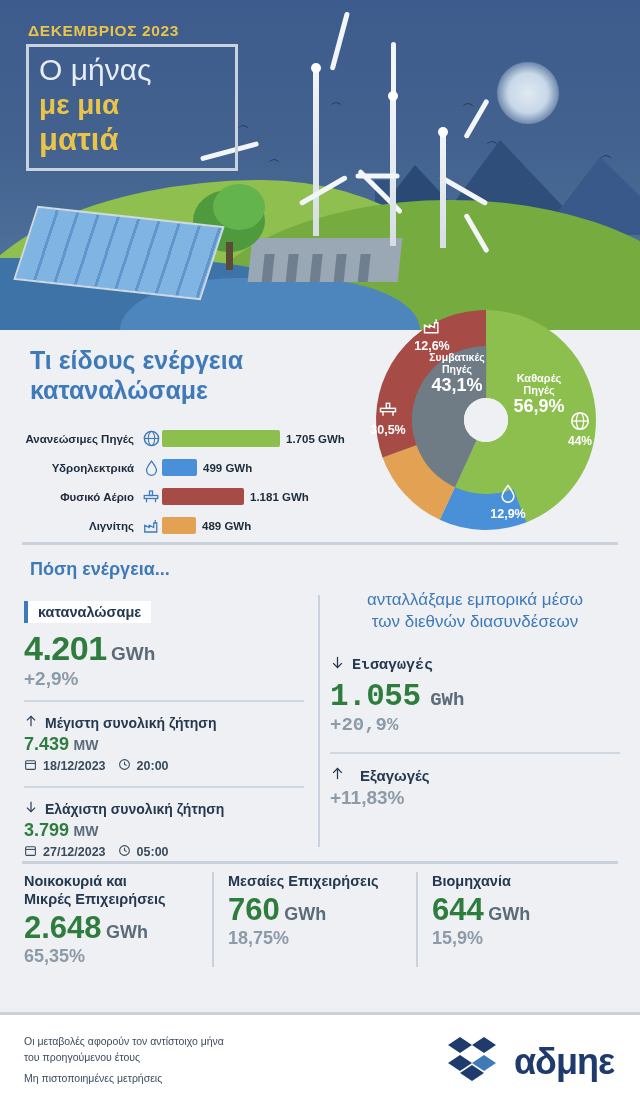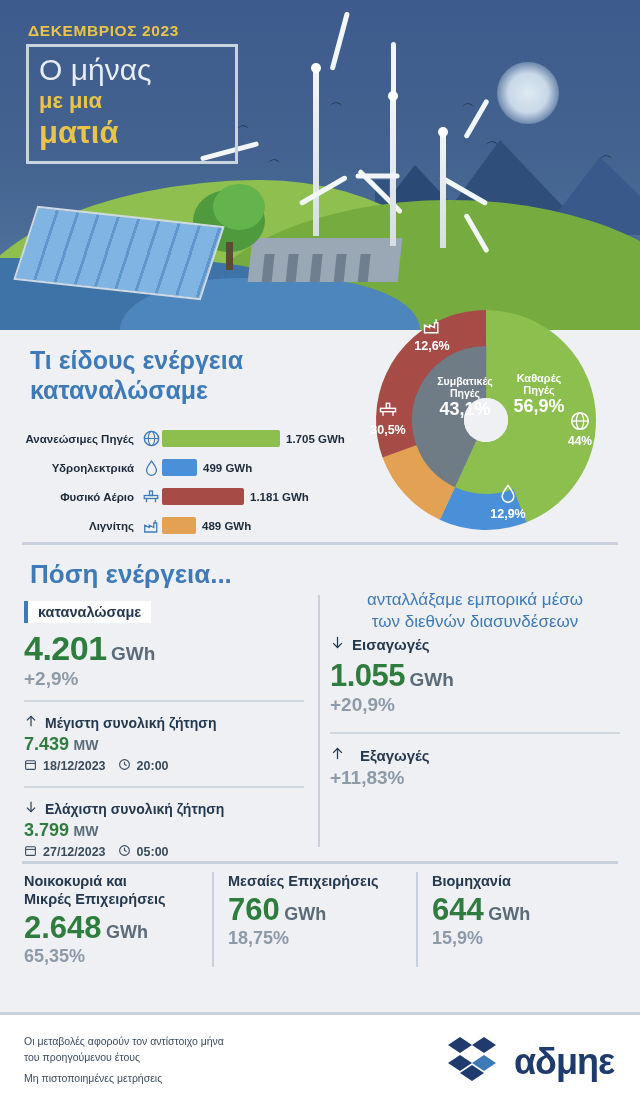--- a/index.html
+++ b/index.html
@@ -37,42 +37,42 @@
           border:2px solid #cfd9e4;}
   .turbine{position:absolute;}
   .mast{position:absolute;bottom:0;left:50%;width:6px;margin-left:-3px;background:linear-gradient(#f2f5f8,#d6dde5);}
   .blade{position:absolute;left:50%;top:0;width:5px;background:#f3f6f9;transform-origin:50% 100%;border-radius:3px;}
   .hub{position:absolute;left:50%;top:0;width:10px;height:10px;margin-left:-5px;margin-top:-5px;border-radius:50%;background:#fff;}
   .bird{position:absolute;color:#22364f;font-size:13px;line-height:1;}
 
   .badge-date{position:absolute;left:28px;top:22px;color:#e9c449;font-size:15.5px;font-weight:bold;letter-spacing:.6px;}
   .hero-title{position:absolute;left:26px;top:44px;width:186px;border:3px solid #c9d3de;padding:6px 10px 10px 10px;}
   .hero-title .l1{color:#e6edf4;font-size:30px;line-height:1.15;font-weight:normal;}
-  .hero-title .l2{color:#e9c449;font-size:22px;line-height:1.2;font-weight:bold;}
+  .hero-title .l2{color:#e9c449;font-size:28px;line-height:1.2;font-weight:bold;}
   .hero-title .l3{color:#e9c449;font-size:31px;line-height:1.2;font-weight:bold;}
 
   
   .sec1{position:relative;height:212px;background:#eef0f4;}
   .h2{position:absolute;left:30px;top:16px;width:300px;color:#3f7ab8;font-size:25px;font-weight:bold;line-height:1.18;}
   .bars{position:absolute;left:16px;top:96px;width:330px;}
   .barrow{display:flex;align-items:center;height:25px;margin-bottom:4px;}
   .barlabel{width:118px;text-align:right;font-size:11.5px;color:#1d2b3a;font-weight:bold;padding-right:6px;}
   .baricon{width:22px;height:22px;display:flex;align-items:center;justify-content:center;}
   .baricon svg{display:block;}
   .bar{height:17px;border-radius:2px;}
   .barval{font-size:11.5px;color:#1d2b3a;font-weight:bold;margin-left:6px;white-space:nowrap;}
 
   .donut-wrap{position:absolute;right:10px;top:-34px;width:288px;height:248px;}
   .lbl{position:absolute;text-align:center;color:#fff;font-weight:bold;line-height:1.1;}
 
   .divider{height:3px;background:#c9d2dc;margin:0 22px;}
 
   
   .sec2{position:relative;height:316px;background:#eef0f4;}
-  .h3{position:absolute;left:30px;top:14px;color:#3f7ab8;font-size:26px;font-weight:bold;}
+  .h3{position:absolute;left:30px;top:14px;color:#3f7ab8;font-size:18px;font-weight:bold;}
   .col-left{position:absolute;left:24px;top:56px;width:280px;}
   .col-right{position:absolute;left:330px;top:44px;width:290px;}
   .vline{position:absolute;left:318px;top:50px;width:2px;height:252px;background:#c9d2dc;}
   .tag{display:inline-block;background:#ffffff;border-left:4px solid #3f7ab8;padding:3px 10px;color:#24384f;font-size:14.5px;font-weight:bold;}
   .rtitle{color:#3f7ab8;font-size:17px;font-weight:normal;line-height:1.3;text-align:center;}
   .bignum{color:#2f7d3e;font-size:34px;font-weight:bold;letter-spacing:-.5px;}
   .unit{color:#5c6b7a;font-size:19px;font-weight:bold;}
   .pct{color:#8d9aa8;font-size:19px;font-weight:bold;}
   .subrow{display:flex;align-items:center;gap:7px;margin-top:10px;}
   .sublabel{color:#24384f;font-size:14px;font-weight:bold;}
@@ -232,21 +232,21 @@
             </svg>
         </span>
         <div>30,5%</div>
       </div>
 
       
       <div class="lbl" style="left:166px;top:76px;width:62px;font-size:11px;">
         <div>Καθαρές Πηγές</div>
         <div style="font-size:18px;margin-top:1px;">56,9%</div>
       </div>
-      <div class="lbl" style="left:88px;top:56px;width:70px;font-size:10.5px;margin-top:24px;">
+      <div class="lbl" style="left:80px;top:56px;width:70px;font-size:10.5px;">
         <div>Συμβατικές Πηγές</div>
         <div style="font-size:18px;margin-top:1px;">43,1%</div>
       </div>
     </div>
 
     <div class="bars">
       <div class="barrow">
         <div class="barlabel">Ανανεώσιμες Πηγές</div>
         <div class="baricon">
           <svg width="19" height="19" viewBox="0 0 24 24">
@@ -376,21 +376,21 @@
         <span>05:00</span>
       </div>
     </div>
 
     <div class="col-right">
       <div class="rtitle">
         <div>ανταλλάξαμε εμπορικά μέσω</div>
         <div>των διεθνών διασυνδέσεων</div>
       </div>
 
-      <div style="">
+      <div style="margin-top:20px;font-family:Liberation Mono, monospace;">
         <div class="subrow" style="margin-top:0;">
           <span>
             <svg width="15" height="19" viewBox="0 0 24 24">
                 <line x1="12" y1="3" x2="12" y2="20" stroke="#24384f" stroke-width="2"></line>
                 <polyline points="5,13 12,20 19,13" fill="none" stroke="#24384f" stroke-width="2"></polyline>
               </svg>
           </span>
           <span class="sublabel" style="font-size:15px;">Εισαγωγές</span>
         </div>
         <div style="margin-top:2px;">

